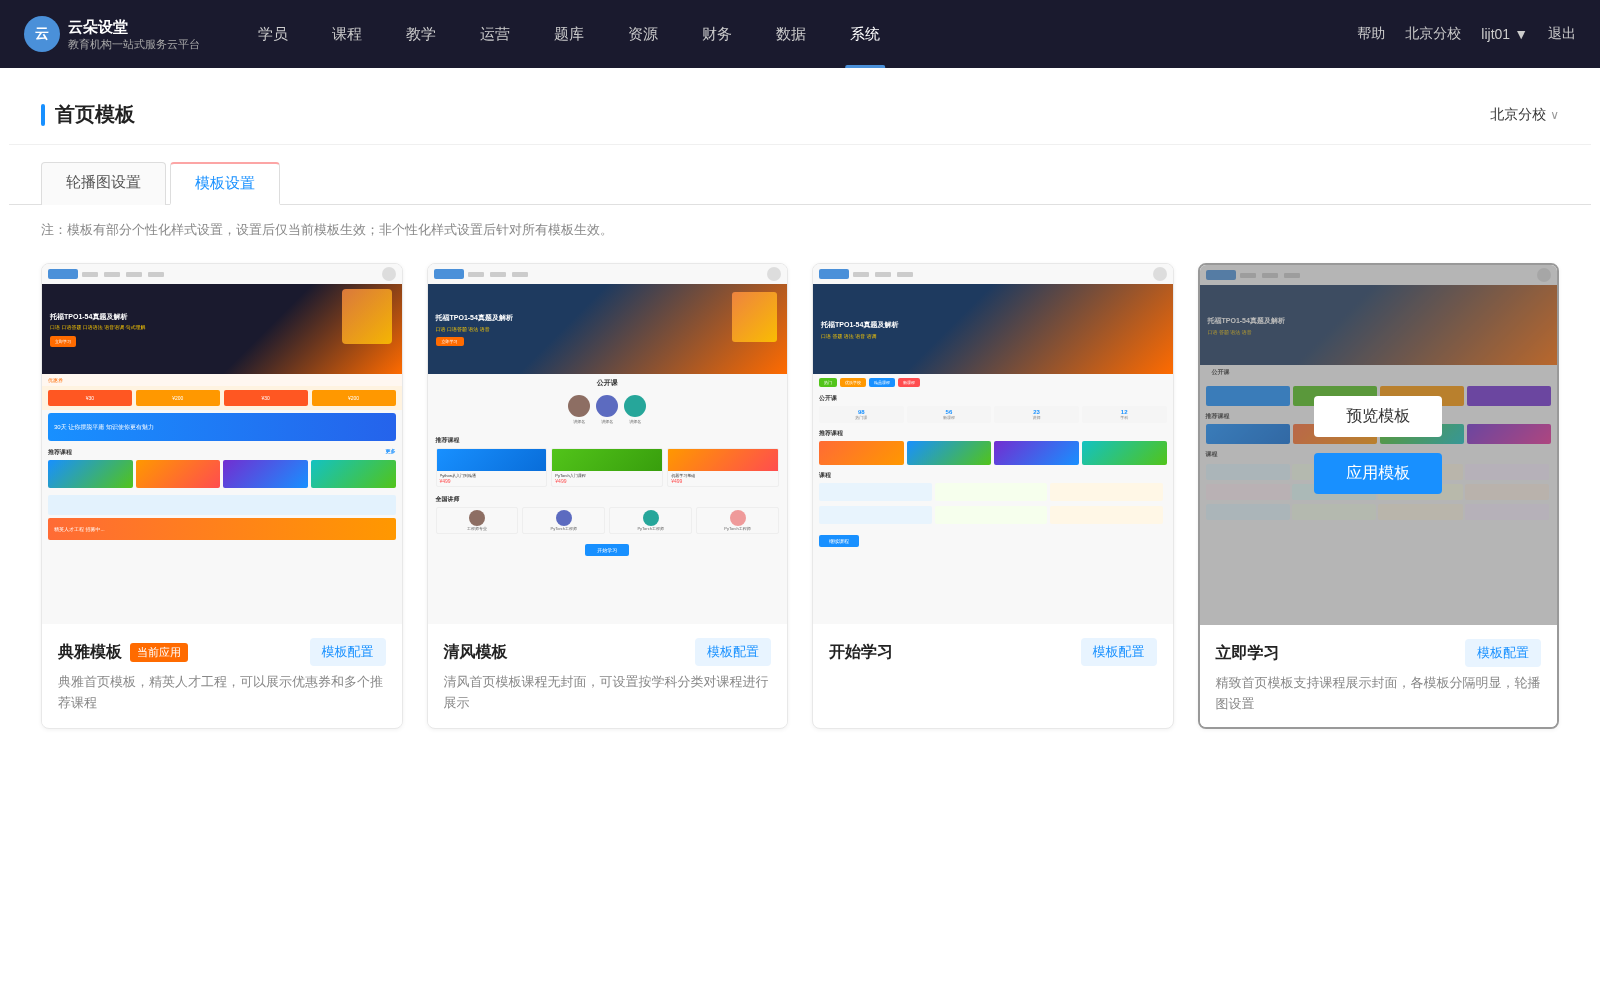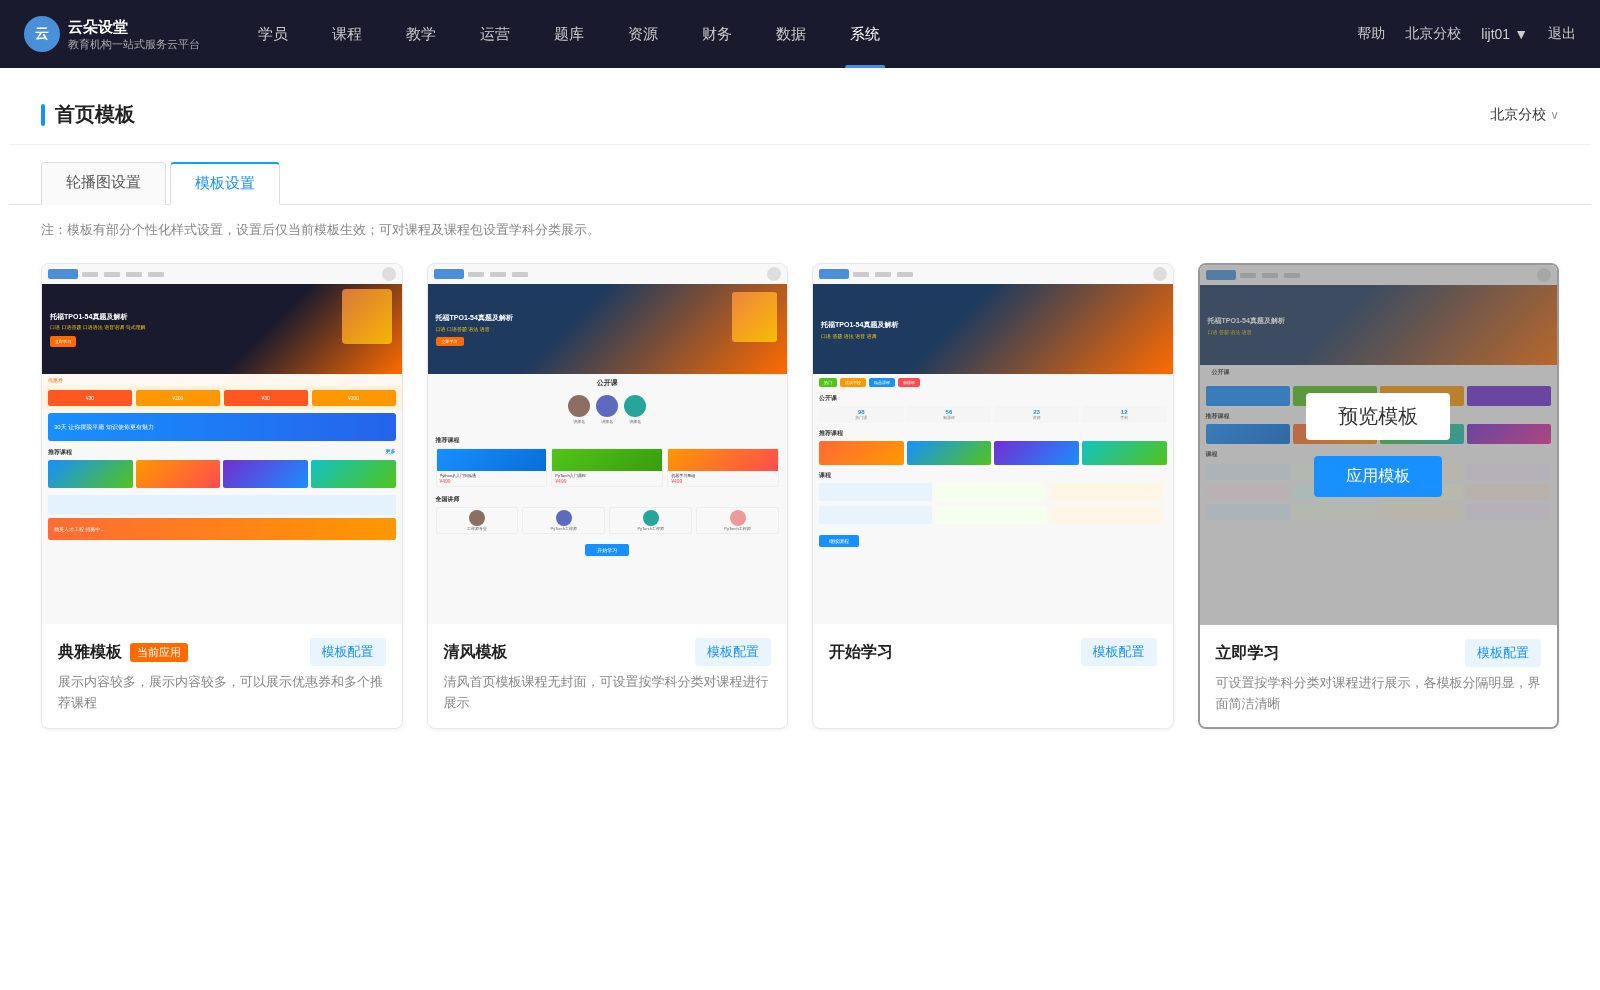--- a/index.html
+++ b/index.html
@@ -142,21 +142,21 @@
       border: 1px solid #ddd;
       border-bottom: none;
       border-radius: 4px 4px 0 0;
       background: white;
       position: relative;
       bottom: -1px;
     }
     .tab.active {
       color: #1890ff;
       border-bottom: 2px solid white;
-      border-top: 2px solid #0ea5e9;
+      border-top: 2px solid #fca5a5;
       font-weight: 500;
     }
     .tab:not(.active) {
       background: #fafafa;
     }
 
     
     .note {
       padding: 16px 32px;
       color: #888;
@@ -201,21 +201,21 @@
       align-items: center;
       justify-content: center;
       gap: 16px;
       z-index: 10;
     }
     .btn-preview {
       background: white;
       color: #333;
       border: none;
       padding: 10px 32px;
-      font-size: 20px;
+      font-size: 16px;
       border-radius: 4px;
       cursor: pointer;
       font-weight: 500;
     }
     .btn-apply {
       background: #1890ff;
       color: white;
       border: none;
       padding: 10px 32px;
       font-size: 16px;
@@ -488,21 +488,21 @@
       <span>北京分校</span>
       <span class="chevron">∨</span>
     </div>
   </div>
 
   <div class="tabs-wrap">
     <div class="tab">轮播图设置</div>
     <div class="tab active">模板设置</div>
   </div>
 
-  <div class="note">注：模板有部分个性化样式设置，设置后仅当前模板生效；可对课程及课程包设置学科分类展示。</div>
+  <div class="note">注：模板有部分个性化样式设置，设置后仅当前模板生效；非个性化样式设置后针对所有模板生效。</div>
 
   <div class="templates-grid">
 
     <div class="template-card">
       <div class="template-preview">
 
         <div class="mock-site">
           <div class="site-logo-bar">
             <div class="site-logo-box"></div>
             <div class="site-nav-items">
@@ -556,21 +556,21 @@
         </div>
       </div>
       <div class="template-footer">
         <div class="template-name-row">
           <div class="template-name-wrap">
             <span class="template-name">典雅模板</span>
             <span class="badge-current">当前应用</span>
           </div>
           <button class="btn-config">模板配置</button>
         </div>
-        <div class="template-desc">展示内容较多，展示内容较多，可以展示优惠券和多个推荐课程</div>
+        <div class="template-desc">典雅首页模板，精英人才工程，可以展示优惠券和多个推荐课程</div>
       </div>
     </div>
 
     <div class="template-card">
       <div class="template-preview">
         <div class="mock-site">
           <div class="site-logo-bar">
             <div class="site-logo-box"></div>
             <div class="site-nav-items">
               <div class="site-nav-item"></div>
@@ -830,18 +830,18 @@
           </div>
         </div>
       </div>
       <div class="template-footer">
         <div class="template-name-row">
           <div class="template-name-wrap">
             <span class="template-name">立即学习</span>
           </div>
           <button class="btn-config">模板配置</button>
         </div>
-        <div class="template-desc">可设置按学科分类对课程进行展示，各模板分隔明显，界面简洁清晰</div>
+        <div class="template-desc">精致首页模板支持课程展示封面，各模板分隔明显，轮播图设置</div>
       </div>
     </div>
 
   </div>
 </div>
 
 </body></html>

